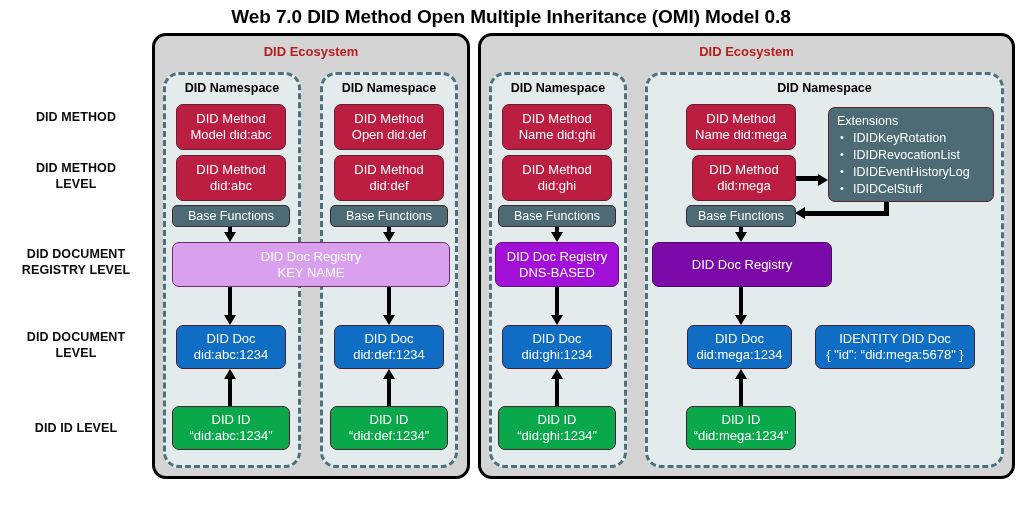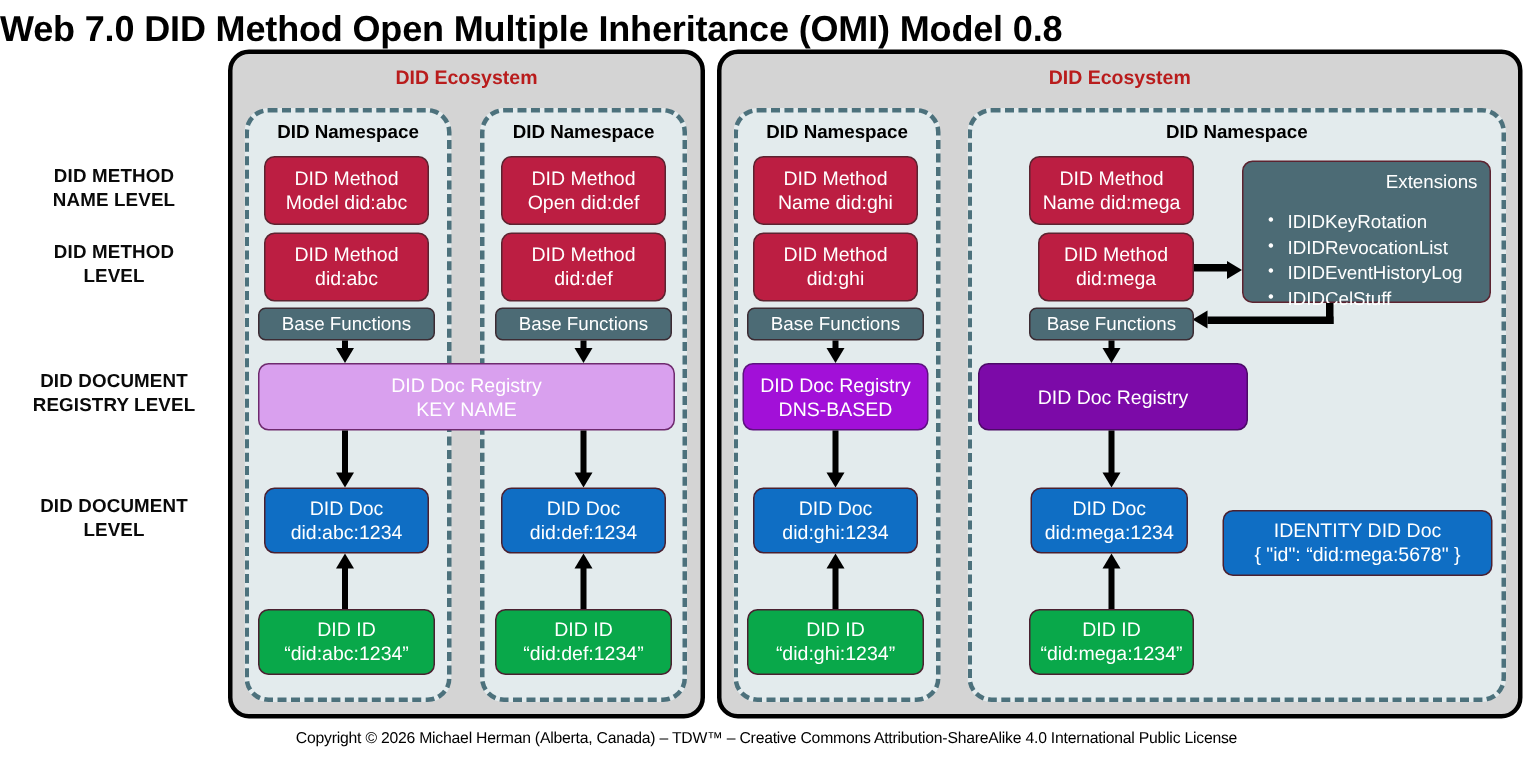--- a/index.html
+++ b/index.html
@@ -20,21 +20,22 @@
     left: 0; top: 0;
     width: 1022px;
     height: 510px;
   }
 
   
   .title {
     position: absolute;
     left: 0; top: 6px;
     width: 1022px;
-    font-size: 24px;
+    text-align: center;
+    font-size: 19px;
     font-weight: bold;
     color: #000000;
     letter-spacing: -0.1px;
   }
 
   
   .level-label {
     position: absolute;
     left: 0;
     width: 152px;
@@ -112,21 +113,21 @@
   .n-ext {
     background: #4c6b75;
     border-color: #5c2330;
     align-items: flex-start;
     justify-content: flex-start;
     text-align: left;
     padding: 5px 8px;
     font-size: 12.5px;
     line-height: 17px;
   }
-  .n-ext ul { margin: 10px; padding: 0 0 0 16px; list-style: none; }
+  .n-ext ul { margin: 0; padding: 0 0 0 16px; list-style: none; }
   .n-ext li { position: relative; white-space: nowrap; }
   .n-ext li::before {
     content: "\2022";
     position: absolute;
     left: -13px;
     top: -1px;
     font-size: 11px;
   }
   .ext-head { white-space: nowrap; }
 
@@ -174,34 +175,36 @@
 </style>
 </head>
 <body>
 
 <div id="canvas">
 
   <div class="title">Web 7.0 DID Method Open Multiple Inheritance (OMI) Model 0.8</div>
 
   <div class="level-label" style="top:109px">
     <div>DID METHOD</div>
-    <div>NAME LEVEL</div>
   </div>
   <div class="level-label" style="top:160px">
     <div>DID METHOD</div>
     <div>LEVEL</div>
   </div>
   <div class="level-label" style="top:246px">
     <div>DID DOCUMENT</div>
     <div>REGISTRY LEVEL</div>
   </div>
   <div class="level-label" style="top:329px">
     <div>DID DOCUMENT</div>
     <div>LEVEL</div>
   </div>
+  <div class="level-label" style="top:420px">
+    <div>DID ID LEVEL</div>
+  </div>
 
   <div class="ecosystem" style="left:152px; top:33px; width:318px; height:446px;">
     <div class="ecosystem-title">DID Ecosystem</div>
   </div>
 
   <div class="namespace" style="left:163px; top:72px; width:138px; height:396px;">
     <div class="namespace-title">DID Namespace</div>
   </div>
 
   <div class="namespace" style="left:320px; top:72px; width:138px; height:396px;">
@@ -326,21 +329,21 @@
     <span class="l2">Name did:mega</span>
   </div>
   <div class="node n-method" style="left:692px; top:155px; width:104px; height:46px;">
     <span class="l1">DID Method</span>
     <span class="l2">did:mega</span>
   </div>
 
   <div class="arrow-line" style="left:796px; top:176px; width:24px; height:5px;"></div>
   <div class="arrow-head ah-right" style="left:818px; top:173.5px;"></div>
 
-  <div class="node n-ext" style="left:828px; top:107px; width:166px; height:95px;align-items:flex-end;">
+  <div class="node n-ext" style="left:828px; top:107px; width:166px; height:95px;">
     <div class="ext-head">Extensions</div>
     <ul>
       <li>IDIDKeyRotation</li>
       <li>IDIDRevocationList</li>
       <li>IDIDEventHistoryLog</li>
       <li>IDIDCelStuff</li>
     </ul>
   </div>
 
   <div class="arrow-line" style="left:884px; top:202px; width:5px; height:14px;"></div>
@@ -359,28 +362,27 @@
   </div>
 
   <div class="arrow-line" style="left:739px; top:287px; width:4px; height:30px;"></div>
   <div class="arrow-head ah-down" style="left:734.5px; top:315px;"></div>
 
   <div class="node n-doc" style="left:687px; top:325px; width:105px; height:44px;">
     <span class="l1">DID Doc</span>
     <span class="l2">did:mega:1234</span>
   </div>
 
-  <div class="node n-doc" style="left:815px; top:340px; width:180px; height:44px;align-items:center;">
+  <div class="node n-doc" style="left:815px; top:325px; width:160px; height:44px;align-items:center;">
     <span class="l1">IDENTITY DID Doc</span>
     <span class="l2">{ "id": “did:mega:5678" }</span>
   </div>
 
   <div class="arrow-line" style="left:739px; top:378px; width:4px; height:29px;"></div>
   <div class="arrow-head ah-up" style="left:734.5px; top:369px;"></div>
 
   <div class="node n-id" style="left:686px; top:406px; width:110px; height:44px;">
     <span class="l1">DID ID</span>
     <span class="l2">“did:mega:1234”</span>
   </div>
 
-  <div class="footer">Copyright © 2026 Michael Herman (Alberta, Canada) – TDW™ – Creative Commons Attribution-ShareAlike 4.0 International Public License</div>
 
 </div>
 
 </body></html>

